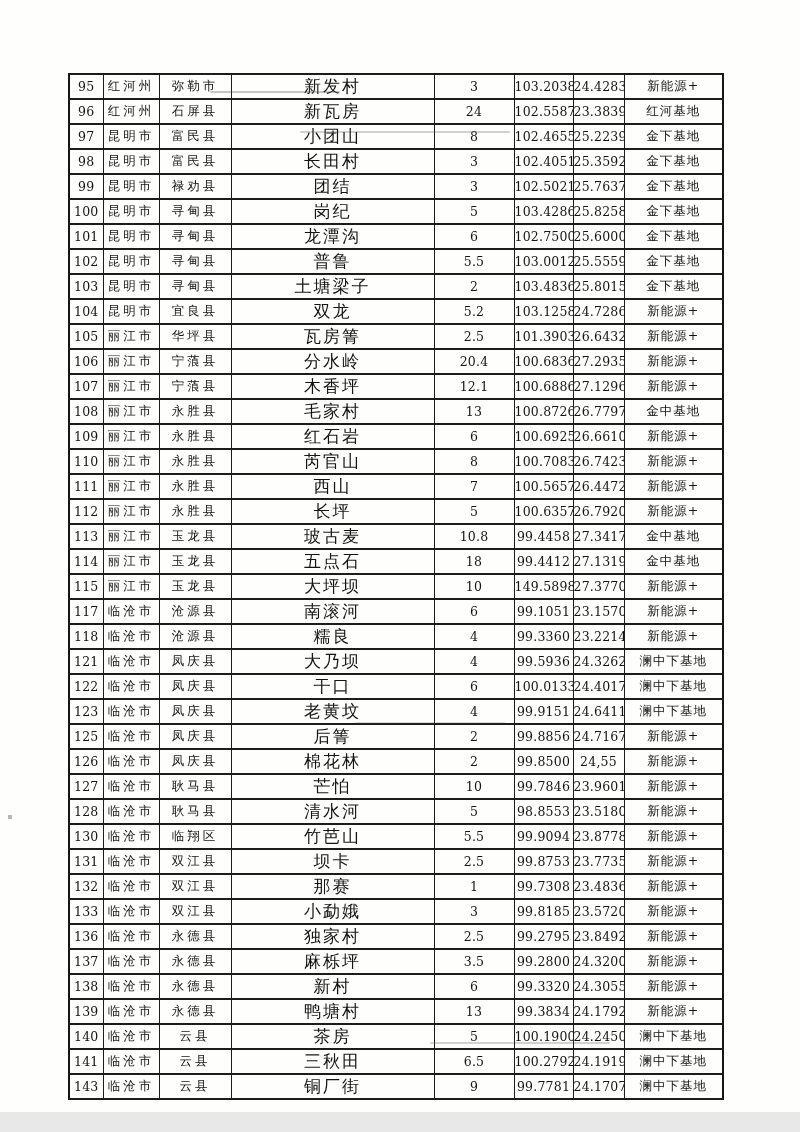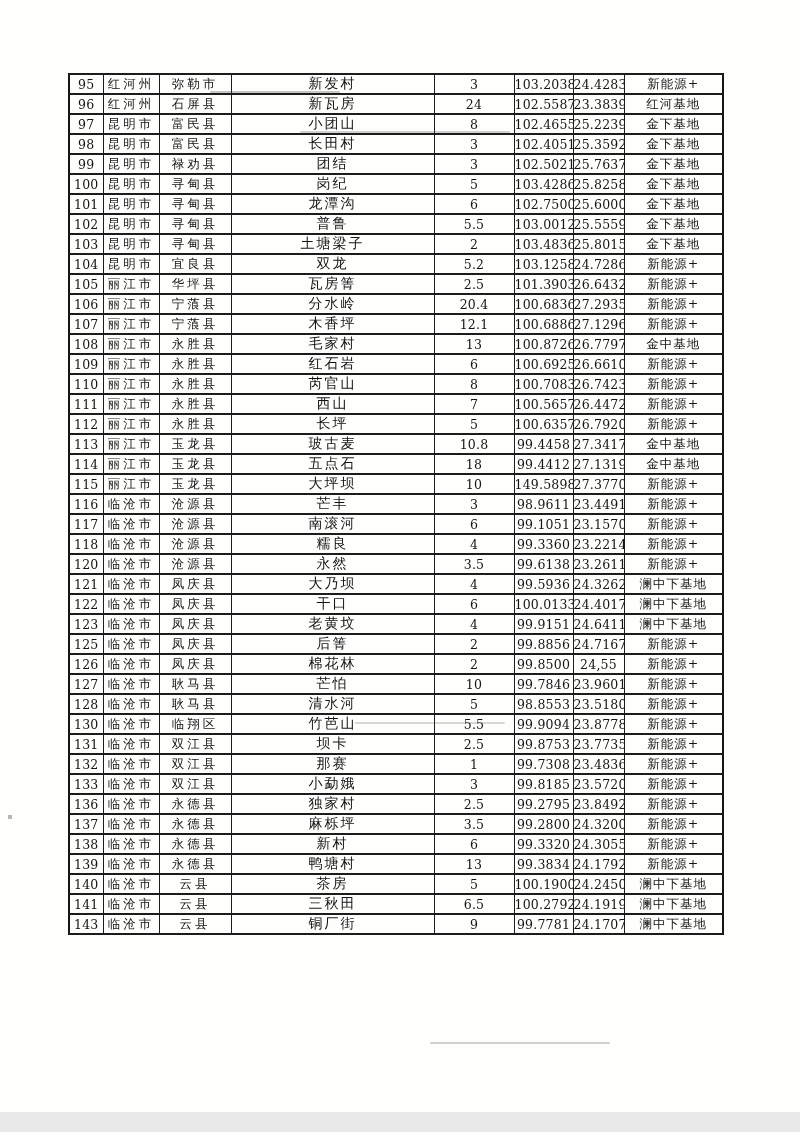--- a/index.html
+++ b/index.html
@@ -39,21 +39,21 @@
   }
   td.c-num {
     font-size: 12.5px;
     letter-spacing: 0.2px;
   }
   td.c-pref, td.c-county {
     font-size: 12.5px;
     letter-spacing: 3px;
   }
   td.c-name {
-    font-size: 14px;
+    font-size: 17px;
     letter-spacing: 2px;
   }
   td.c-cat {
     font-size: 12.5px;
     letter-spacing: 1px;
     margin-left: 32px;
   }
   
   .streak {
     position: absolute;
@@ -297,57 +297,37 @@
         <td class="c-num">115</td>
         <td class="c-pref">丽江市</td>
         <td class="c-county">玉龙县</td>
         <td class="c-name">大坪坝</td>
         <td class="c-num">10</td>
         <td class="c-num">149.5898</td>
         <td class="c-num">27.3770</td>
         <td class="c-cat">新能源+</td>
       </tr>
         <tr>
-        <td class="c-num">116</td>
-        <td class="c-pref">临沧市</td>
-        <td class="c-county">沧源县</td>
-        <td class="c-name">芒丰</td>
-        <td class="c-num">3</td>
-        <td class="c-num">98.9611</td>
-        <td class="c-num">23.4491</td>
-        <td class="c-cat">新能源+</td>
-      </tr>
-        <tr>
         <td class="c-num">117</td>
         <td class="c-pref">临沧市</td>
         <td class="c-county">沧源县</td>
         <td class="c-name">南滚河</td>
         <td class="c-num">6</td>
         <td class="c-num">99.1051</td>
         <td class="c-num">23.1570</td>
         <td class="c-cat">新能源+</td>
       </tr>
         <tr>
         <td class="c-num">118</td>
         <td class="c-pref">临沧市</td>
         <td class="c-county">沧源县</td>
         <td class="c-name">糯良</td>
         <td class="c-num">4</td>
         <td class="c-num">99.3360</td>
         <td class="c-num">23.2214</td>
-        <td class="c-cat">新能源+</td>
-      </tr>
-        <tr>
-        <td class="c-num">120</td>
-        <td class="c-pref">临沧市</td>
-        <td class="c-county">沧源县</td>
-        <td class="c-name">永然</td>
-        <td class="c-num">3.5</td>
-        <td class="c-num">99.6138</td>
-        <td class="c-num">23.2611</td>
         <td class="c-cat">新能源+</td>
       </tr>
         <tr>
         <td class="c-num">121</td>
         <td class="c-pref">临沧市</td>
         <td class="c-county">凤庆县</td>
         <td class="c-name">大乃坝</td>
         <td class="c-num">4</td>
         <td class="c-num">99.5936</td>
         <td class="c-num">24.3262</td>

